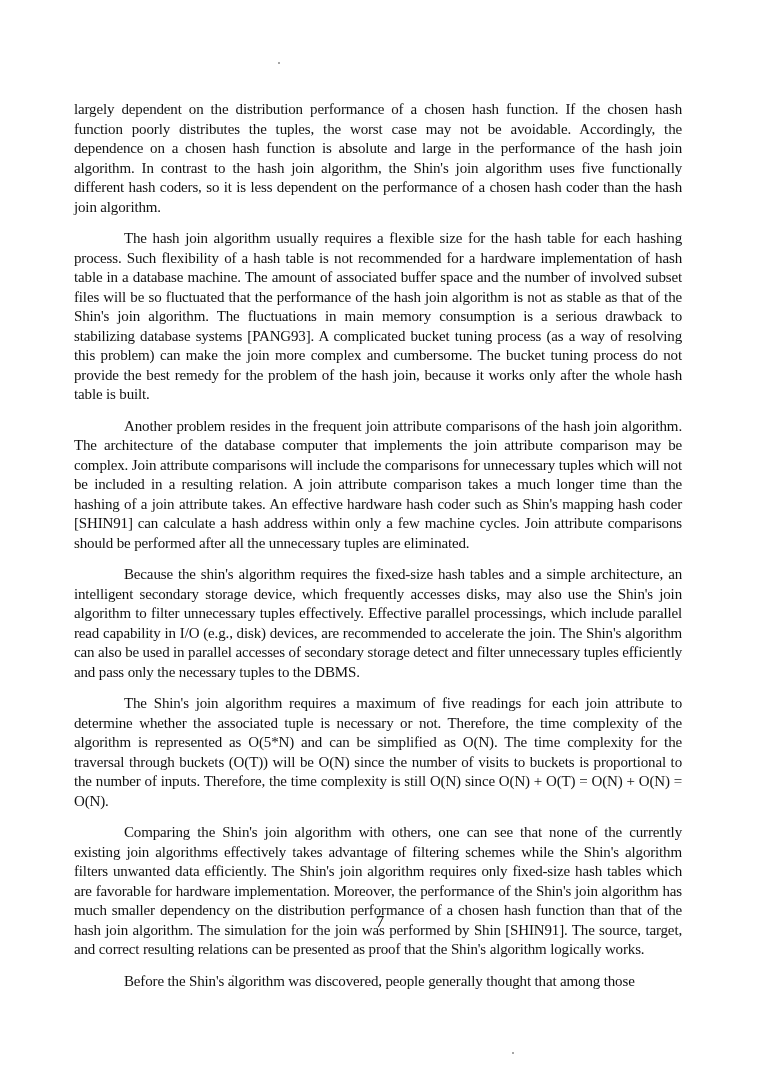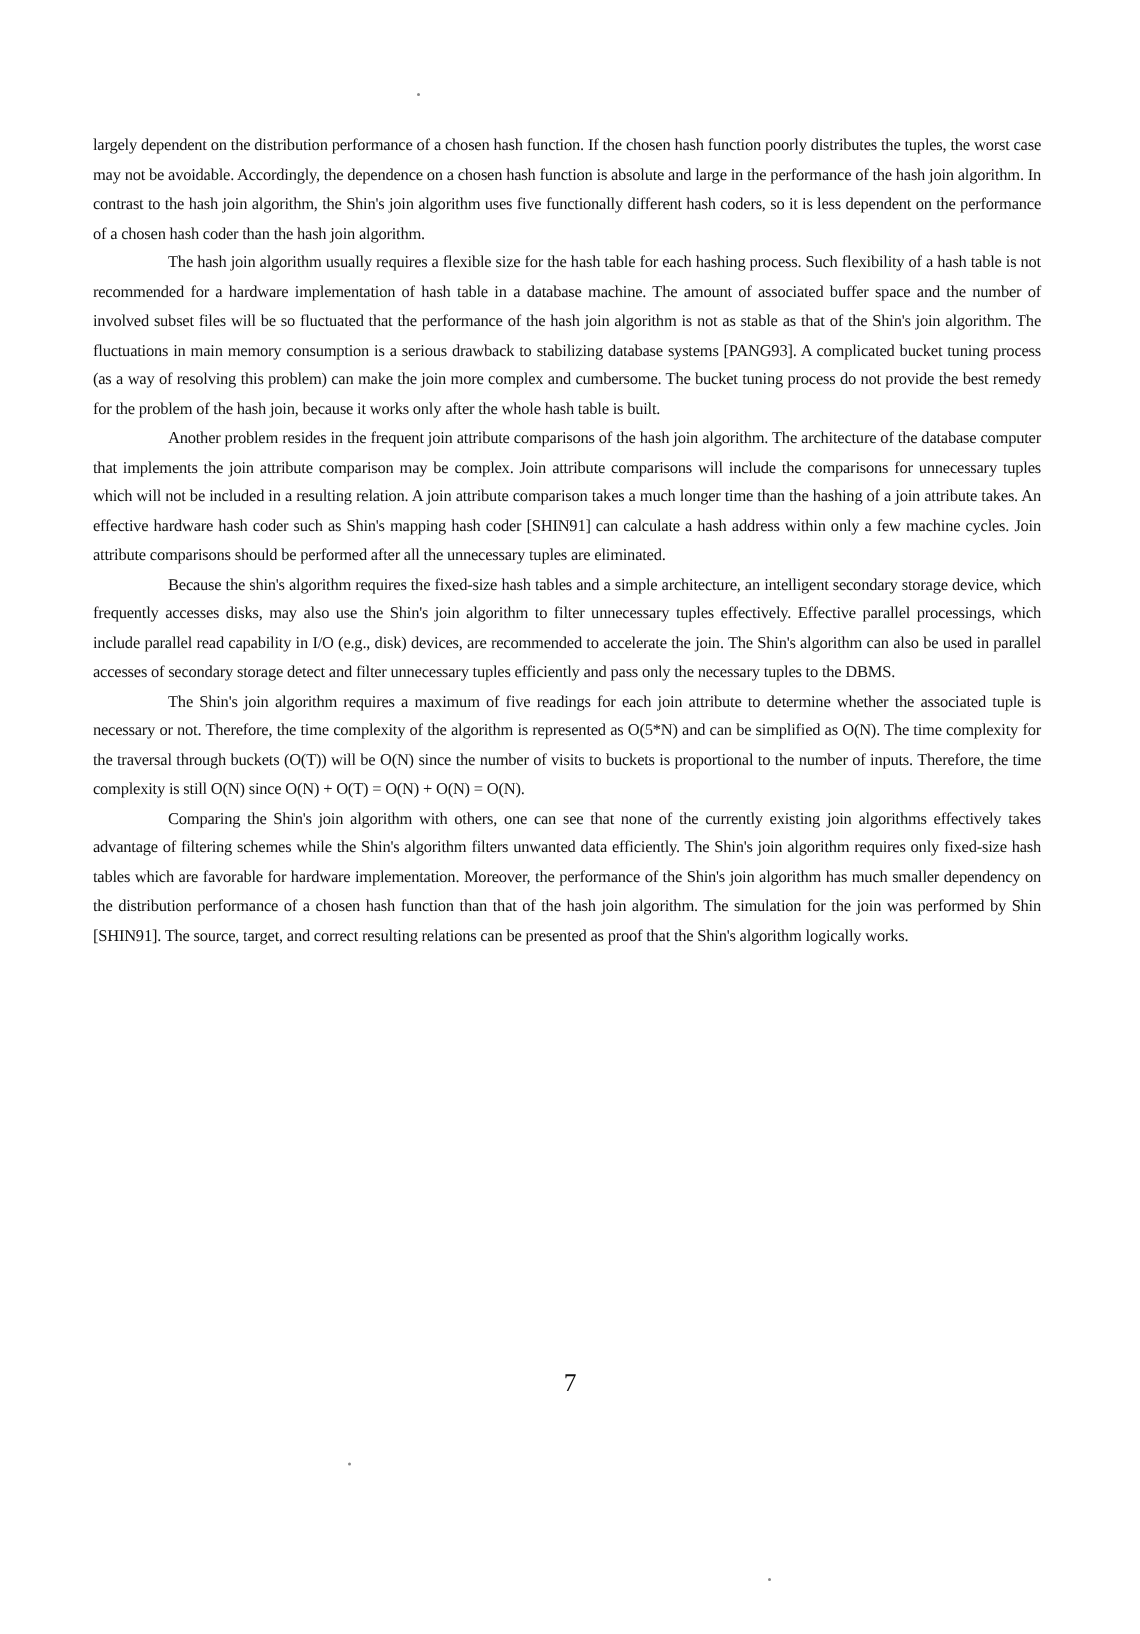--- a/index.html
+++ b/index.html
@@ -2,39 +2,40 @@
 <html><head>
   <meta charset="utf-8">
   <style>
     html, body { margin: 0; padding: 0; background: #ffffff; }
     body {
       width: 760px; height: 1089px; position: relative; overflow: hidden;
       font-family: "Liberation Serif", serif; color: #111111;
     }
     .page { position: absolute; left: 62px; top: 88px; width: 632px; }
     p {
-      margin: 0; font-size: 11px; line-height: 19.5px;
+      margin: 12px; font-size: 15px; line-height: 19.5px;
       text-align: justify; letter-spacing: -0.15px;
     }
     p.indent { text-indent: 50px; }
     .page-number {
       position: absolute; top: 912px; left: 0; width: 760px;
       text-align: center; font-size: 17px;
     }
     .speck { position: absolute; width: 2px; height: 2px; background: #888; border-radius: 1px; }
   </style>
 </head>
 <body>
 
 <div class="page">
   <p>largely dependent on the distribution performance of a chosen hash function.  If the chosen hash function poorly distributes the tuples, the worst case may not be avoidable.  Accordingly, the dependence on a chosen hash function is absolute and large in the performance of the hash join algorithm.  In contrast to the hash join algorithm, the Shin's join algorithm uses five functionally different hash coders, so it is less dependent on the performance of a chosen hash coder than the hash join algorithm.</p>
   <p class="indent">The hash join algorithm usually requires a flexible size for the hash table for each hashing process.  Such flexibility of a hash table is not recommended for a hardware implementation of hash table in a database machine.  The amount of associated buffer space and the number of involved subset files will be so fluctuated that the performance of the hash join algorithm is not as stable as that of the Shin's join algorithm.  The fluctuations in main memory consumption is a serious drawback to stabilizing database systems [PANG93].  A complicated bucket tuning process (as a way of resolving this problem) can make the join more complex and cumbersome.  The bucket tuning process do not provide the best remedy for the problem of the hash join, because it works only after the whole hash table is built.</p>
   <p class="indent">Another problem resides in the frequent join attribute comparisons of the hash join algorithm.  The architecture of the database computer that implements the join attribute comparison may be complex.  Join attribute comparisons will include the comparisons for unnecessary tuples which will not be included in a resulting relation.  A join attribute comparison takes a much longer time than the hashing of a join attribute takes.  An effective hardware hash coder such as Shin's mapping hash coder [SHIN91] can calculate a hash address within only a few machine cycles.  Join attribute comparisons should be performed after all the unnecessary tuples are eliminated.</p>
   <p class="indent">Because the shin's algorithm requires the fixed-size hash tables and a simple architecture, an intelligent secondary storage device, which frequently accesses disks, may also use the Shin's join algorithm to filter unnecessary tuples effectively.  Effective parallel processings, which include parallel read capability in I/O (e.g., disk) devices, are recommended to accelerate the join. The Shin's algorithm can also be used in parallel accesses of secondary storage detect and filter unnecessary tuples efficiently and pass only the necessary tuples to the DBMS.</p>
   <p class="indent">The Shin's join algorithm requires a maximum of five readings for each join attribute to determine whether the associated tuple is necessary or not.  Therefore, the time complexity of the algorithm is represented as O(5*N) and can be simplified as O(N).  The time complexity for the traversal through buckets (O(T)) will be O(N) since the number of visits to buckets is proportional to the number of inputs.  Therefore, the time complexity is still O(N) since O(N) + O(T) = O(N) + O(N) = O(N).</p>
   <p class="indent">Comparing the Shin's join algorithm with others, one can see that none of the currently existing join algorithms effectively takes advantage of filtering schemes while the Shin's algorithm filters unwanted data efficiently.  The Shin's join algorithm requires only fixed-size hash tables which are favorable for hardware implementation.  Moreover, the performance of the Shin's join algorithm has much smaller dependency on the distribution performance of a chosen hash function than that of the hash join algorithm.  The simulation for the join was performed by Shin [SHIN91].  The source, target, and correct resulting relations can be presented as proof that the Shin's algorithm logically works.</p>
+  <p class="indent">Before the Shin's algorithm was discovered, people generally thought that among those</p>
 </div>
 
 <div class="page-number">7</div>
 
 <div class="speck" style="left:278px; top:62px;"></div>
 <div class="speck" style="left:232px; top:975px;"></div>
 <div class="speck" style="left:512px; top:1052px;"></div>
 
 </body></html>

